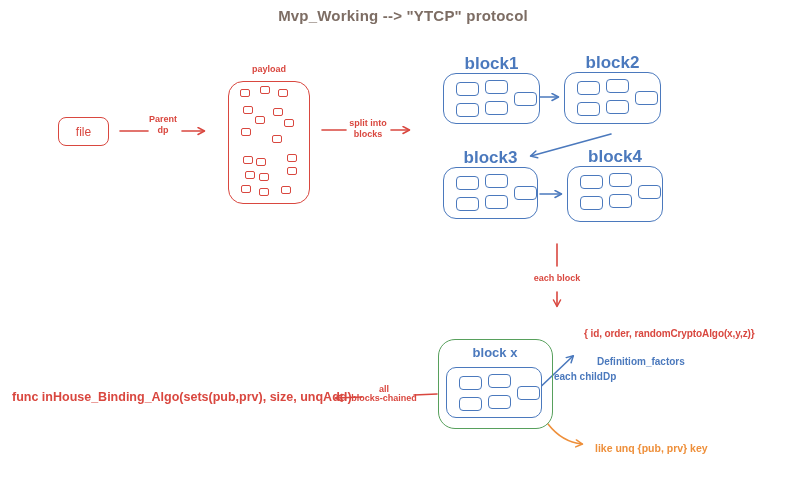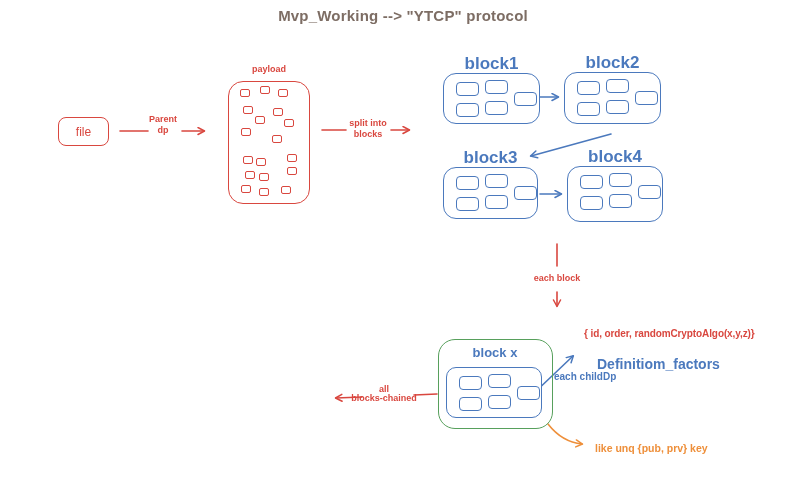--- a/index.html
+++ b/index.html
@@ -72,21 +72,21 @@
   .b4l{left:567px;top:147px;width:96px;}
 
   .greenbox{
     position:absolute;left:438px;top:339px;width:115px;height:90px;
     border:1.7px solid var(--green);border-radius:17px;
   }
   .blockx-lbl{left:446px;top:345px;width:98px;font-size:13px;font-weight:700;}
   .blockx-inner{left:446px;top:367px;width:96px;height:51px;border-radius:10px;}
 
   .childdp-lbl{position:absolute;left:554px;top:371px;color:var(--blue);font-size:10px;font-weight:600;}
-  .deffactors-lbl{position:absolute;left:597px;top:356px;color:var(--blue);font-size:14px;font-weight:600;}
+  .deffactors-lbl{position:absolute;left:597px;top:356px;color:var(--blue);font-size:10px;font-weight:600;}
   .crypto-lbl{position:absolute;left:584px;top:328px;color:var(--red);font-size:10px;font-weight:600;letter-spacing:-0.1px;}
   .func-lbl{position:absolute;left:12px;top:390px;color:var(--red);font-size:12.5px;font-weight:600;}
   .allchained-lbl{left:350px;top:385px;width:68px;font-size:8px;line-height:9px;}
   .stamp-lbl{
     position:absolute;left:595px;top:442px;color:var(--orange);
     font-size:10.5px;font-weight:600;line-height:13.5px;
   }
 </style>
 </head>
 <body>
@@ -199,20 +199,21 @@
       <div class="mini" style="left: 12px; top: 8px;"></div>
       <div class="mini" style="left: 41px; top: 6px;"></div>
       <div class="mini" style="left: 70px; top: 18px;"></div>
       <div class="mini" style="left: 12px; top: 29px;"></div>
       <div class="mini" style="left: 41px; top: 27px;"></div>
     </div>
 
   <div class="childdp-lbl">each childDp</div>
   <div class="deffactors-lbl">Definitiom_factors</div>
   <div class="crypto-lbl">{ id, order, randomCryptoAlgo(x,y,z)}</div>
+  <div class="func-lbl">func inHouse_Binding_Algo(sets(pub,prv), size, unqAdd)</div>
 
   <div class="lbl red allchained-lbl">
     <div>all</div>
     <div>blocks-chained</div>
   </div>
 
   <div class="stamp-lbl">
     <div>like unq {pub, prv} key</div>
   </div>
 

